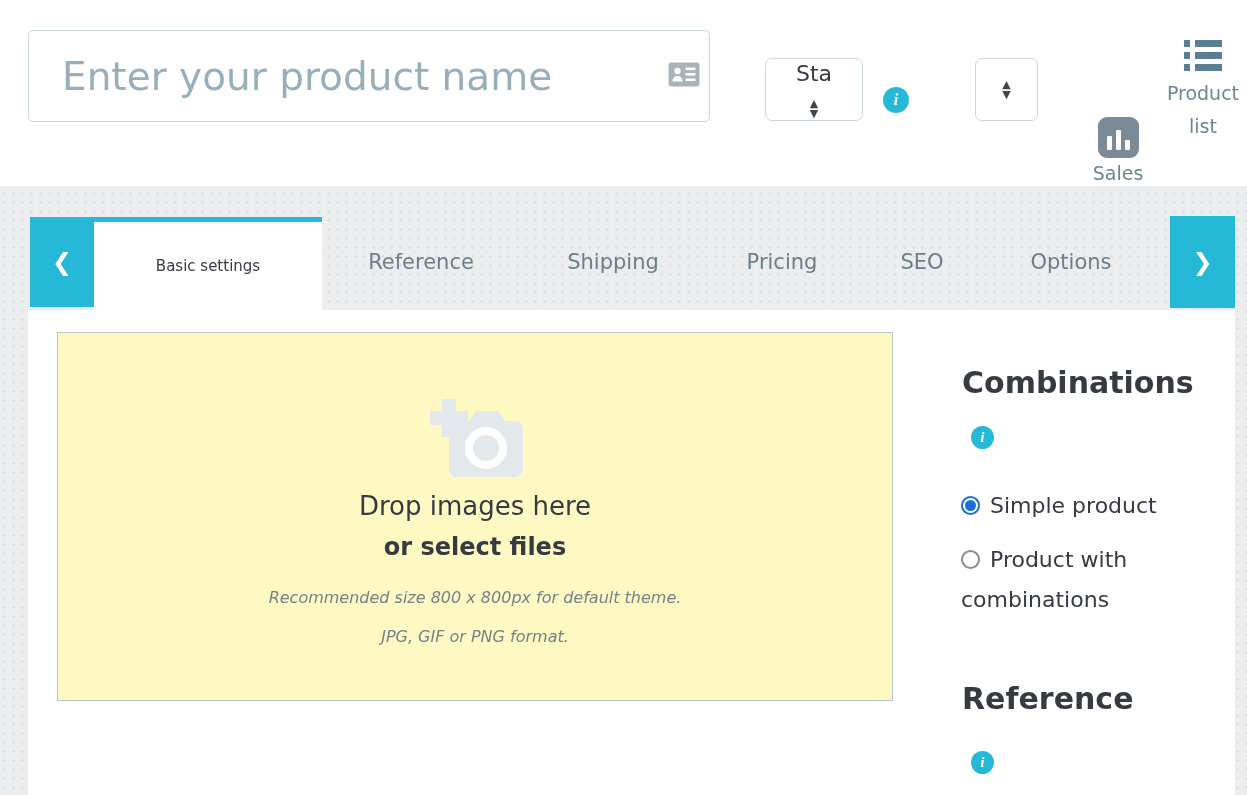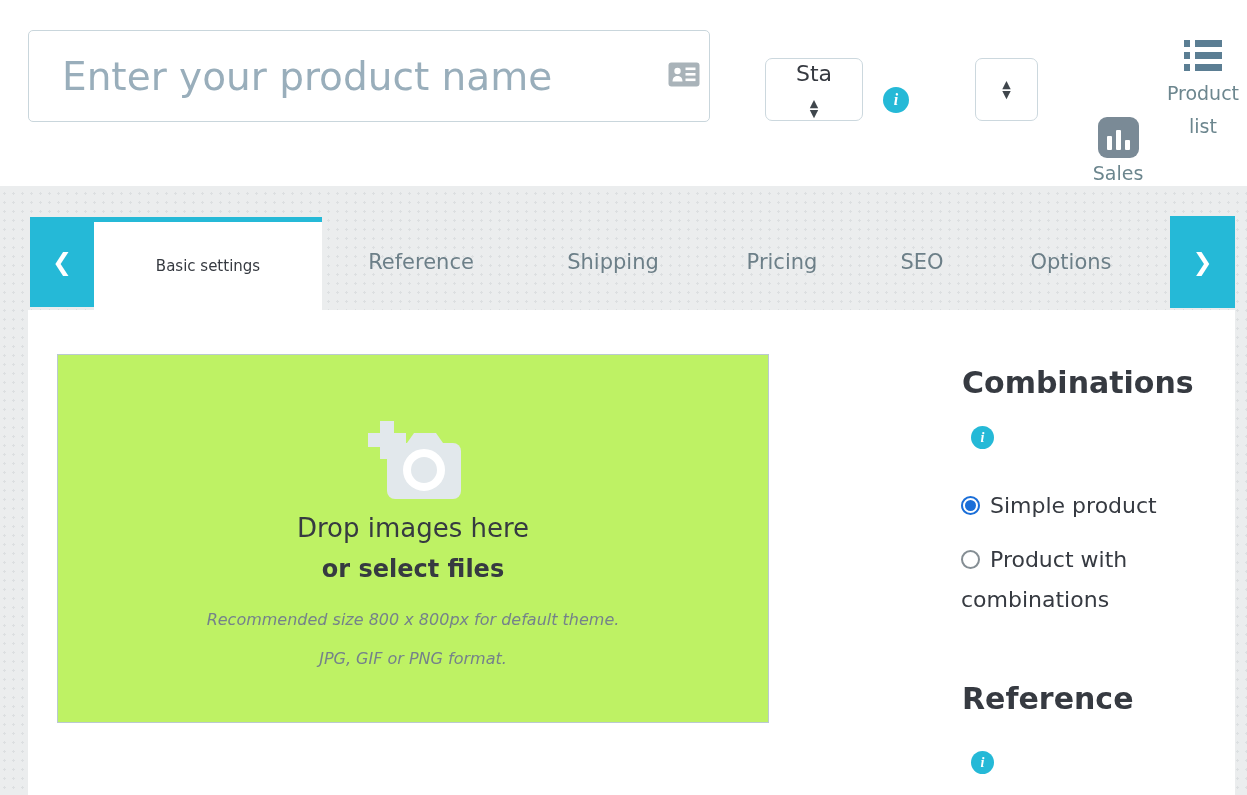--- a/index.html
+++ b/index.html
@@ -58,22 +58,22 @@
     font-size:15px; color:#363a41; cursor:pointer;
   }
   .tab-label {
     position:absolute; top:31px; height:90px; transform:translateX(-50%);
     display:flex; align-items:center; white-space:nowrap;
     font-size:21px; color:#6c7f88; cursor:pointer;
   }
   
   .content { position:absolute; left:28px; top:310px; width:1207px; height:485px; background:#fff; }
   .dropzone {
-    position:absolute; left:29px; top:44px; width:712px; height:369px; box-sizing:border-box;
-    border:1px solid #bac9d1; background:#bef264; cursor:pointer;
+    position:absolute; left:29px; top:22px; width:836px; height:369px; box-sizing:border-box;
+    border:1px solid #bac9d1; background:#fef9c3; cursor:pointer;
     display:flex; flex-direction:column; align-items:center;
   }
   .dropzone svg { margin-top:58px; }
   .dz-title { margin-top:8px; font-size:26px; color:#363a41; }
   .dz-sub { margin-top:12px; font-size:24px; font-weight:bold; color:#363a41; }
   .dz-hint { font-style:italic; color:#75828a; font-size:16px; }
   .dz-hint1 { margin-top:27px; }
   .dz-hint2 { margin-top:20px; }
   .side { position:absolute; left:932px; top:0; width:277px; height:485px; }
   .side-heading { position:absolute; left:2px; margin:0; font-size:30px; font-weight:bold; color:#363a41; white-space:nowrap; }

